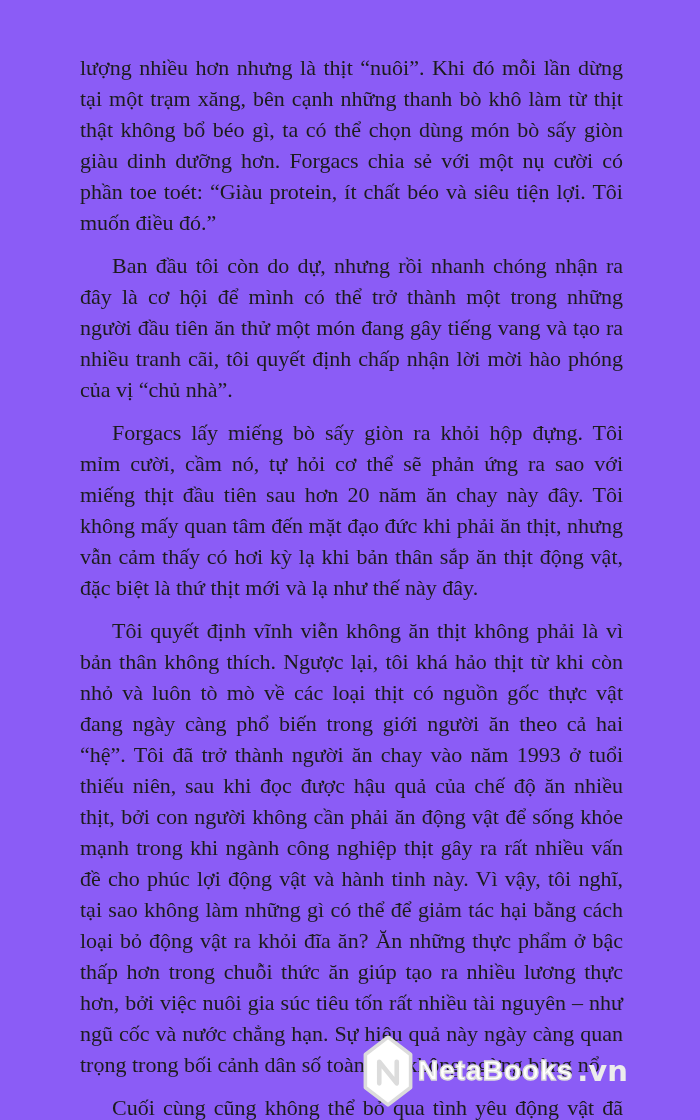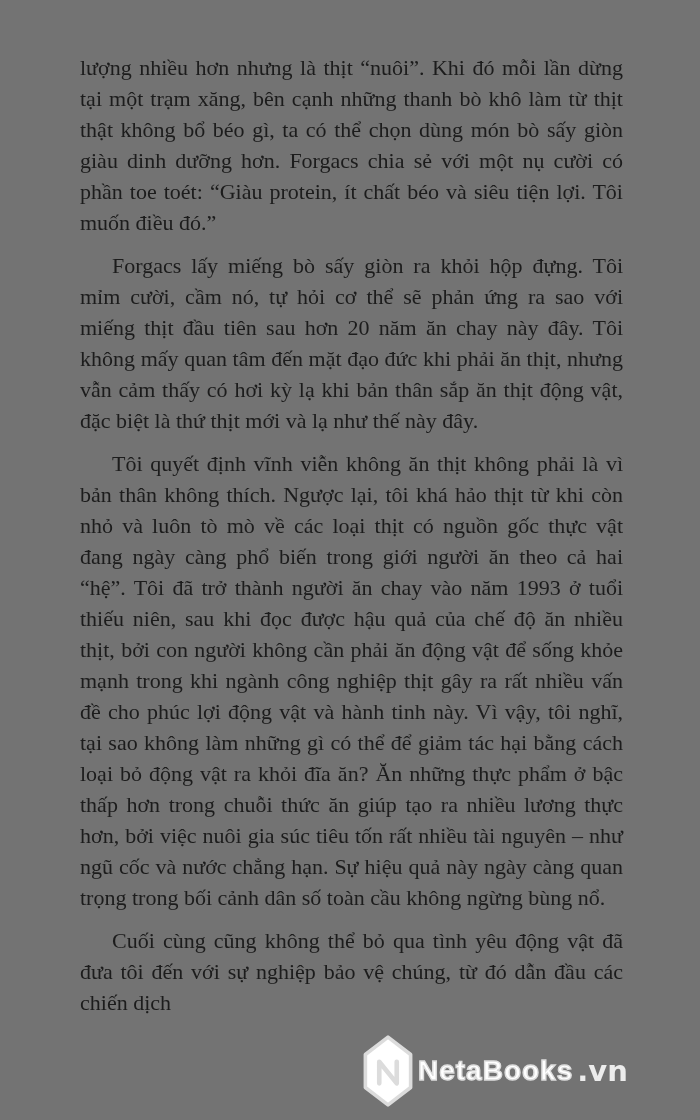--- a/index.html
+++ b/index.html
@@ -4,21 +4,21 @@
 <style>
   html, body {
     margin: 0;
     padding: 0;
     background: #ffffff;
   }
   .page {
     position: relative;
     width: 700px;
     height: 1120px;
-    background: #737373;
+    background: #8b5cf6;
     overflow: hidden;
     font-family: "Liberation Serif", serif;
   }
   .text-block {
     position: absolute;
     left: 80px;
     top: 52px;
     width: 543px;
     font-size: 22px;
     line-height: 31px;
@@ -88,20 +88,21 @@
     color: #232323;
   }
 </style>
 </head>
 <body>
 
 <div class="page">
 
   <main class="text-block">
     <p class="continuation">lượng nhiều hơn nhưng là thịt “nuôi”. Khi đó mỗi lần dừng tại một trạm xăng, bên cạnh những thanh bò khô làm từ thịt thật không bổ béo gì, ta có thể chọn dùng món bò sấy giòn giàu dinh dưỡng hơn. Forgacs chia sẻ với một nụ cười có phần toe toét: “Giàu protein, ít chất béo và siêu tiện lợi. Tôi muốn điều đó.”</p>
+    <p>Ban đầu tôi còn do dự, nhưng rồi nhanh chóng nhận ra đây là cơ hội để mình có thể trở thành một trong những người đầu tiên ăn thử một món đang gây tiếng vang và tạo ra nhiều tranh cãi, tôi quyết định chấp nhận lời mời hào phóng của vị “chủ nhà”.</p>
     <p>Forgacs lấy miếng bò sấy giòn ra khỏi hộp đựng. Tôi mỉm cười, cầm nó, tự hỏi cơ thể sẽ phản ứng ra sao với miếng thịt đầu tiên sau hơn 20 năm ăn chay này đây. Tôi không mấy quan tâm đến mặt đạo đức khi phải ăn thịt, nhưng vẫn cảm thấy có hơi kỳ lạ khi bản thân sắp ăn thịt động vật, đặc biệt là thứ thịt mới và lạ như thế này đây.</p>
     <p>Tôi quyết định vĩnh viễn không ăn thịt không phải là vì bản thân không thích. Ngược lại, tôi khá hảo thịt từ khi còn nhỏ và luôn tò mò về các loại thịt có nguồn gốc thực vật đang ngày càng phổ biến trong giới người ăn theo cả hai “hệ”. Tôi đã trở thành người ăn chay vào năm 1993 ở tuổi thiếu niên, sau khi đọc được hậu quả của chế độ ăn nhiều thịt, bởi con người không cần phải ăn động vật để sống khỏe mạnh trong khi ngành công nghiệp thịt gây ra rất nhiều vấn đề cho phúc lợi động vật và hành tinh này. Vì vậy, tôi nghĩ, tại sao không làm những gì có thể để giảm tác hại bằng cách loại bỏ động vật ra khỏi đĩa ăn? Ăn những thực phẩm ở bậc thấp hơn trong chuỗi thức ăn giúp tạo ra nhiều lương thực hơn, bởi việc nuôi gia súc tiêu tốn rất nhiều tài nguyên – như ngũ cốc và nước chẳng hạn. Sự hiệu quả này ngày càng quan trọng trong bối cảnh dân số toàn cầu không ngừng bùng nổ.</p>
     <p>Cuối cùng cũng không thể bỏ qua tình yêu động vật đã đưa tôi đến với sự nghiệp bảo vệ chúng, từ đó dẫn đầu các chiến dịch</p>
   </main>
 
   <div class="watermark">
     <svg class="wm-logo" width="52" height="72" viewBox="0 0 100 140" aria-hidden="true">
       <polygon points="50,4 94,38 94,102 50,136 6,102 6,38" fill="#ffffff" stroke="#dcdcdc" stroke-width="7" stroke-linejoin="round"></polygon>
       <path d="M33,94 L33,52 L67,94 L67,52" fill="none" stroke="#dcdcdc" stroke-width="9" stroke-linecap="round" stroke-linejoin="round"></path>
     </svg>

